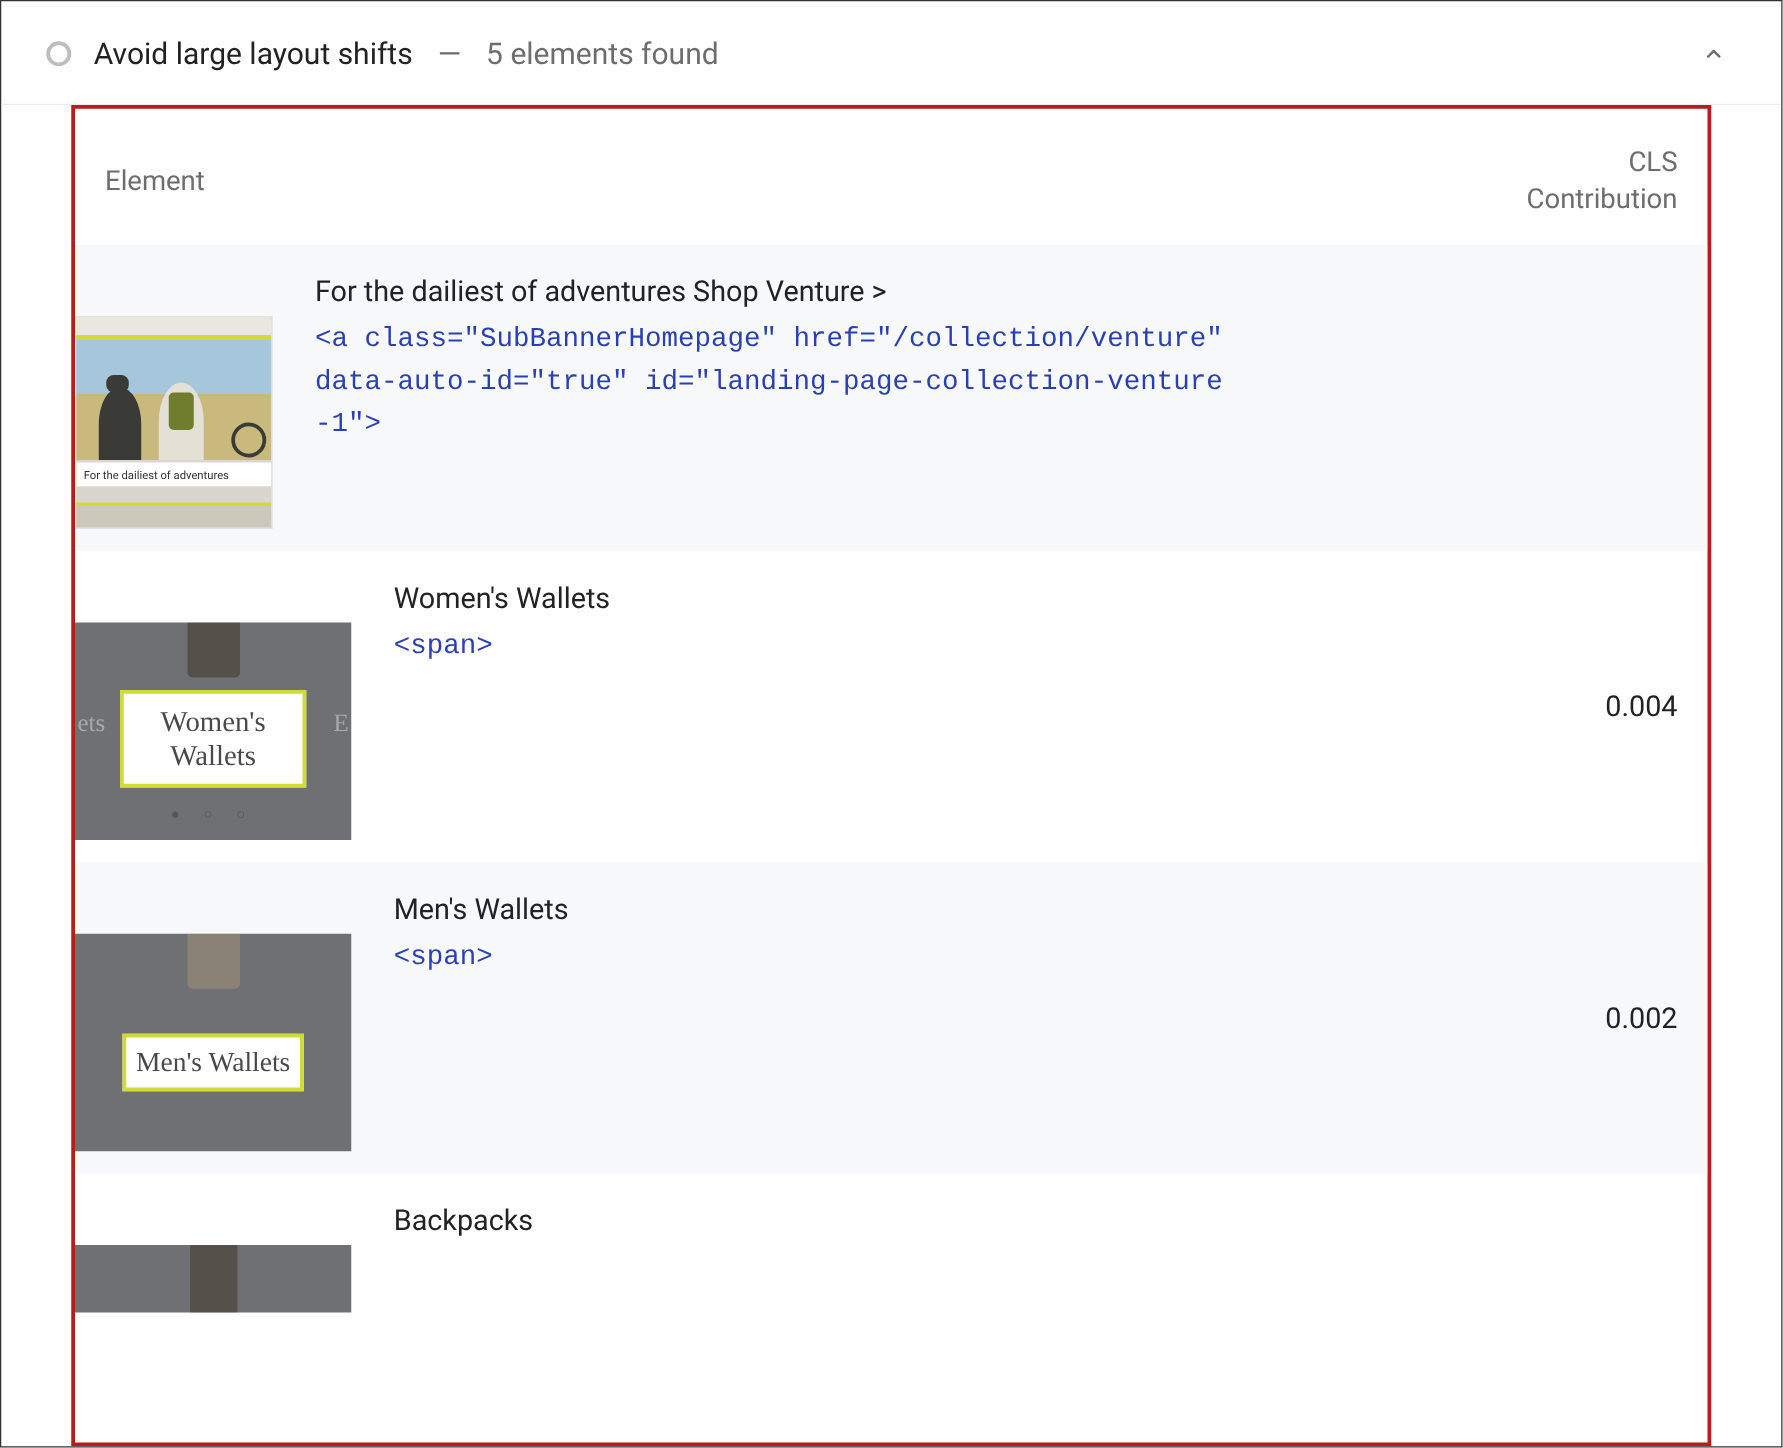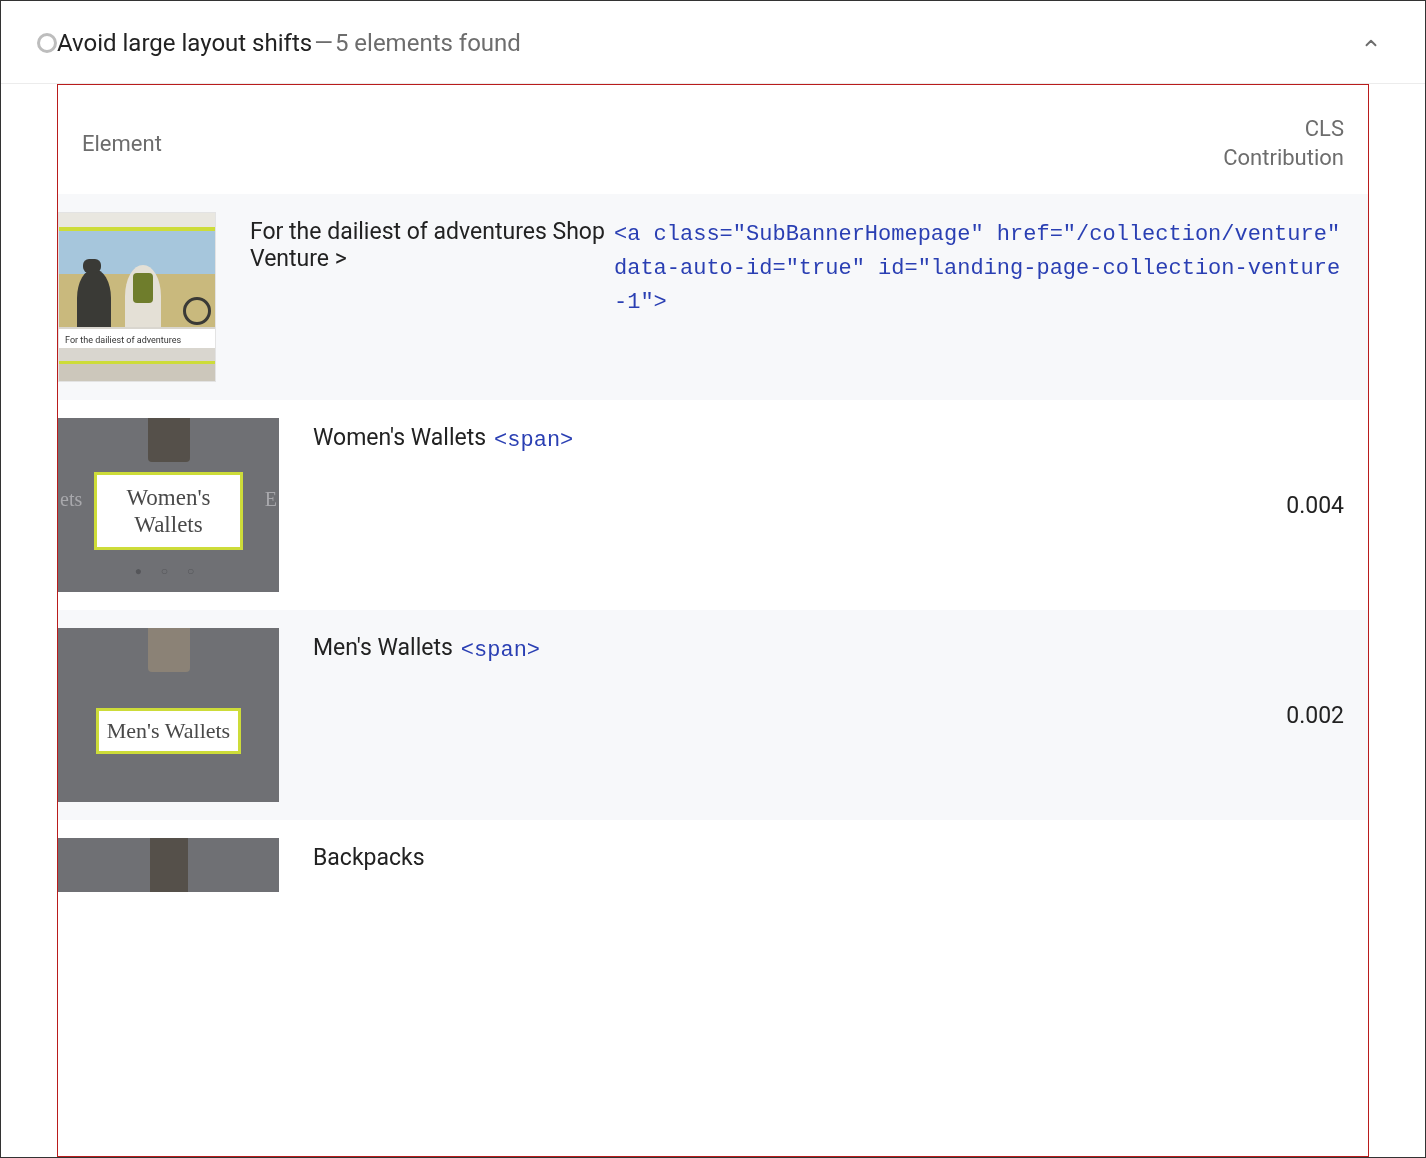--- a/index.html
+++ b/index.html
@@ -17,20 +17,21 @@
     display: flex;
     flex-direction: column;
     overflow: hidden;
     position: relative;
   }
   .audit-header {
     display: flex;
     align-items: center;
     padding: 28px 44px 26px 36px;
     border-bottom: 1px solid #ececec;
+    gap: 18px;
   }
   .status-icon {
     width: 20px; height: 20px;
     border: 3px solid #bdbdbd;
     border-radius: 50%;
     flex: 0 0 auto;
   }
   .audit-title {
     font-size: 24px;
     font-weight: 400;
@@ -57,21 +58,21 @@
     display: inline-block;
     border: 1px solid #555;
     border-radius: 3px;
     font-size: 18px;
     padding: 1px 6px;
     font-family: "SFMono-Regular", Consolas, monospace;
     color: #333;
   }
   .table-wrap {
     margin: 0 56px;
-    border: 1px solid #b91c1c;
+    border: 3px solid #b91c1c;
     flex: 1 1 auto;
     overflow: hidden;
     display: flex;
     flex-direction: column;
   }
   .table-head {
     display: flex;
     align-items: center;
     padding: 30px 24px 22px 24px;
     color: #6d6d6d;
@@ -85,25 +86,26 @@
     align-items: stretch;
     gap: 34px;
     padding: 18px 24px 18px 0;
   }
   .row.alt { background: #f7f8fa; }
   .row .thumb {
     flex: 0 0 auto;
     margin-left: 0;
     display: flex;
     align-items: flex-start;
+    margin-top: 39px;
   }
   .row .details {
     flex: 1 1 auto;
     display: flex;
-    flex-direction: row;
+    flex-direction: column;
     gap: 8px;
     padding-top: 6px;
   }
   .row .elname {
     font-size: 23px;
     color: #222;
   }
   .row .snippet {
     font-family: "SFMono-Regular", Consolas, "Liberation Mono", monospace;
     font-size: 22px;

